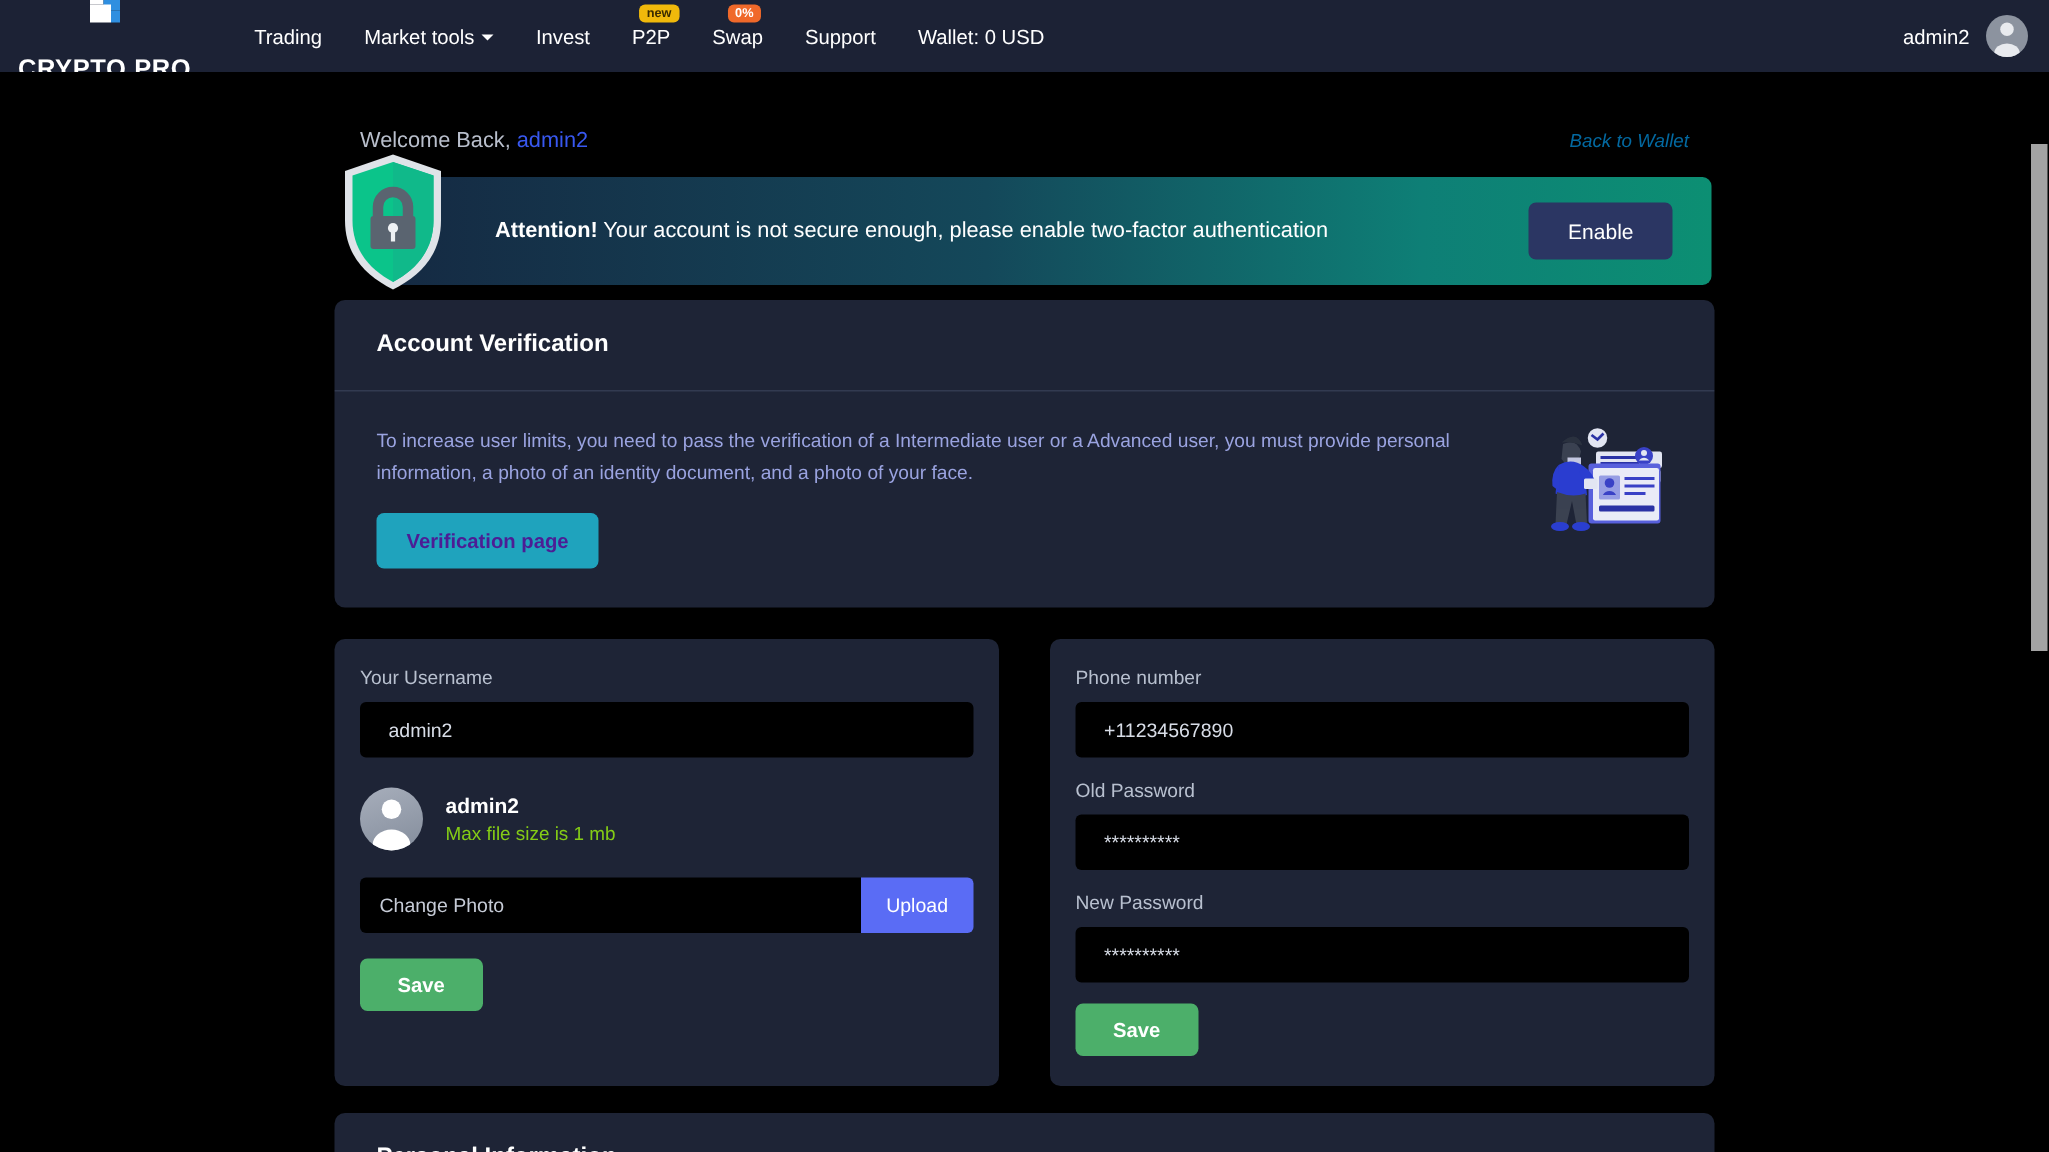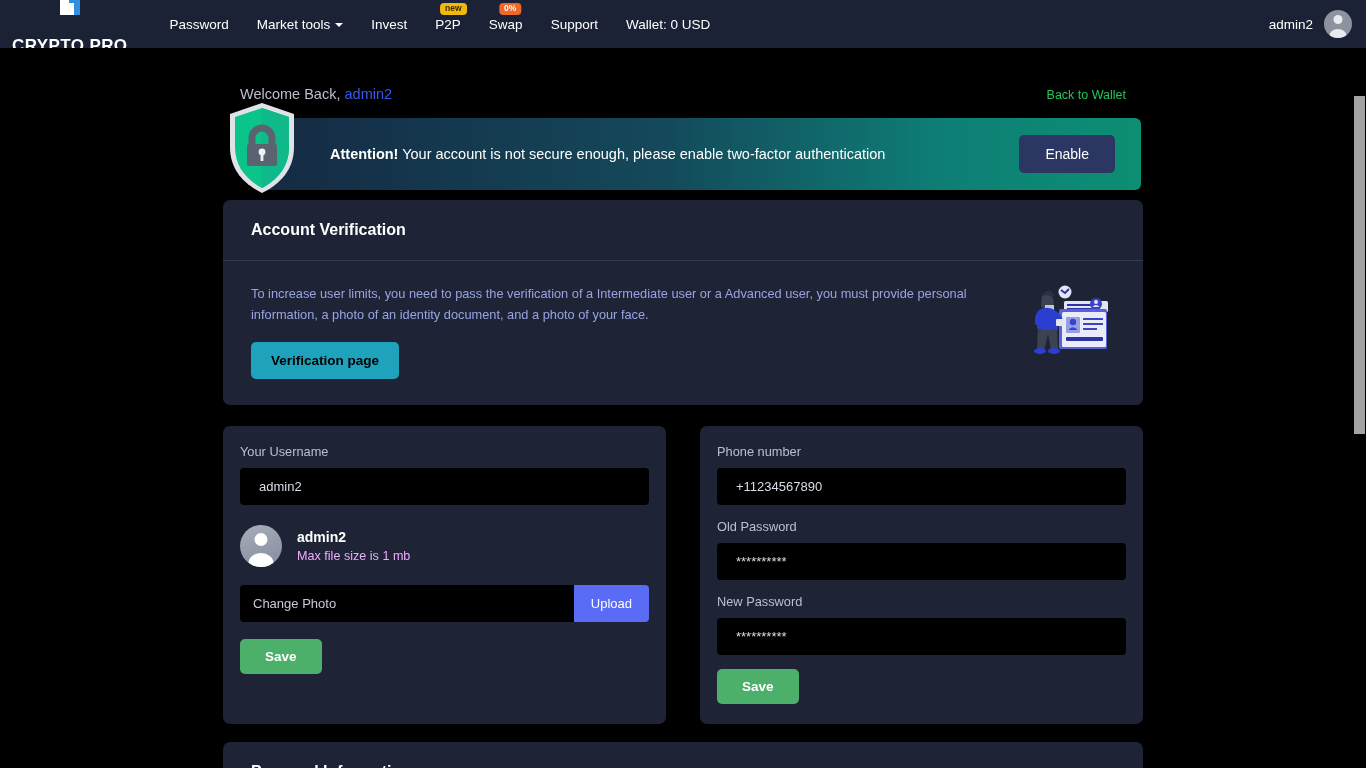--- a/index.html
+++ b/index.html
@@ -70,21 +70,21 @@
     width: 920px; margin: 0 auto; padding-top: 38px; position: relative;
   }
 
   .welcome-row {
     display: flex; align-items: baseline; justify-content: space-between;
     padding: 0 17px; margin-bottom: 16px;
   }
   .welcome-text { color: #b9bfcc; font-size: 14.5px; }
   .welcome-user { color: #3858f0; font-weight: 500; }
   .back-wallet {
-    color: #22c55e; font-size: 12.5px; text-decoration: none; cursor: pointer;
+    color: #0369a1; font-size: 12.5px; text-decoration: none; cursor: pointer; font-style: italic;
   }
 
   
   .alert-wrap { position: relative; height: 72px; margin: 0 2px 10px; }
   .alert-bar {
     position: absolute; left: 37px; right: 0; top: 0; height: 72px;
     border-radius: 6px;
     background: linear-gradient(90deg, #152a43 0%, #14485a 45%, #0e7f76 78%, #0c8f73 100%);
     display: flex; align-items: center; padding: 0 26px 0 68px;
   }
@@ -105,21 +105,21 @@
   .card-head {
     padding: 21px 28px; font-size: 16px; font-weight: bold; color: #ffffff;
     border-bottom: 1px solid #323a50;
   }
   .card-body { padding: 22px 28px 26px; position: relative; }
   .verify-desc {
     color: #9aa3e0; font-size: 12.8px; line-height: 1.65; max-width: 720px;
     margin-bottom: 17px;
   }
   .btn-verify {
-    background: #1fa3bd; color: #000000; border: none; font-family: inherit;
+    background: #1fa3bd; color: #4c1d95; border: none; font-family: inherit;
     font-size: 13.5px; font-weight: bold; padding: 11px 20px;
     border-radius: 5px; cursor: pointer;
   }
   .verify-illo { position: absolute; right: 28px; top: 12px; width: 95px; height: 92px; }
 
   
   .form-row { display: flex; gap: 34px; margin-bottom: 18px; margin-top: 21px; }
   .form-card {
     background: #1e2436; border-radius: 7px; padding: 18px 17px 20px; flex: 1;
   }
@@ -144,21 +144,21 @@
     content: ""; position: absolute; top: 8px; left: 50%;
     transform: translateX(-50%); width: 13px; height: 13px;
     border-radius: 50%; background: #ffffff;
   }
   .avatar-lg::after {
     content: ""; position: absolute; bottom: -6px; left: 50%;
     transform: translateX(-50%); width: 25px; height: 20px;
     border-radius: 50% 50% 0 0; background: #ffffff;
   }
   .profile-name { color: #ffffff; font-size: 14px; font-weight: bold; line-height: 1.45; }
-  .profile-hint { color: #f0abfc; font-size: 12.6px; line-height: 1.45; }
+  .profile-hint { color: #84cc16; font-size: 12.6px; line-height: 1.45; }
 
   .upload-row { display: flex; margin-bottom: 17px; }
   .upload-input {
     flex: 1; background: #000000; border: none; border-radius: 4px 0 0 4px;
     color: #c6cbd6; font-family: inherit; font-size: 13px;
     padding: 11px 13px; outline: none;
   }
   .upload-input::placeholder { color: #c6cbd6; }
   .upload-btn {
     background: #5a6cf5; color: #ffffff; border: none; font-family: inherit;
@@ -191,21 +191,21 @@
         <path d="M11 4 H22 V14 H11 Z" fill="#2f8fe0"></path>
         <path d="M2 10 H16 V22 H2 Z" fill="#ffffff"></path>
         <path d="M16 14 H22 V22 H16 Z" fill="#2f8fe0"></path>
       </svg>
     </span>
     <span class="brand-name">CRYPTO PRO</span>
   </div>
 
   <nav class="nav-links">
     <a class="nav-link">
-      <span>Password</span>
+      <span>Trading</span>
     </a>
     <a class="nav-link">
       <span>Market tools</span>
       <i class="caret"></i>
     </a>
     <a class="nav-link">
       <span>Invest</span>
     </a>
     <a class="nav-link">
       <span class="nav-badge badge-new">new</span>

